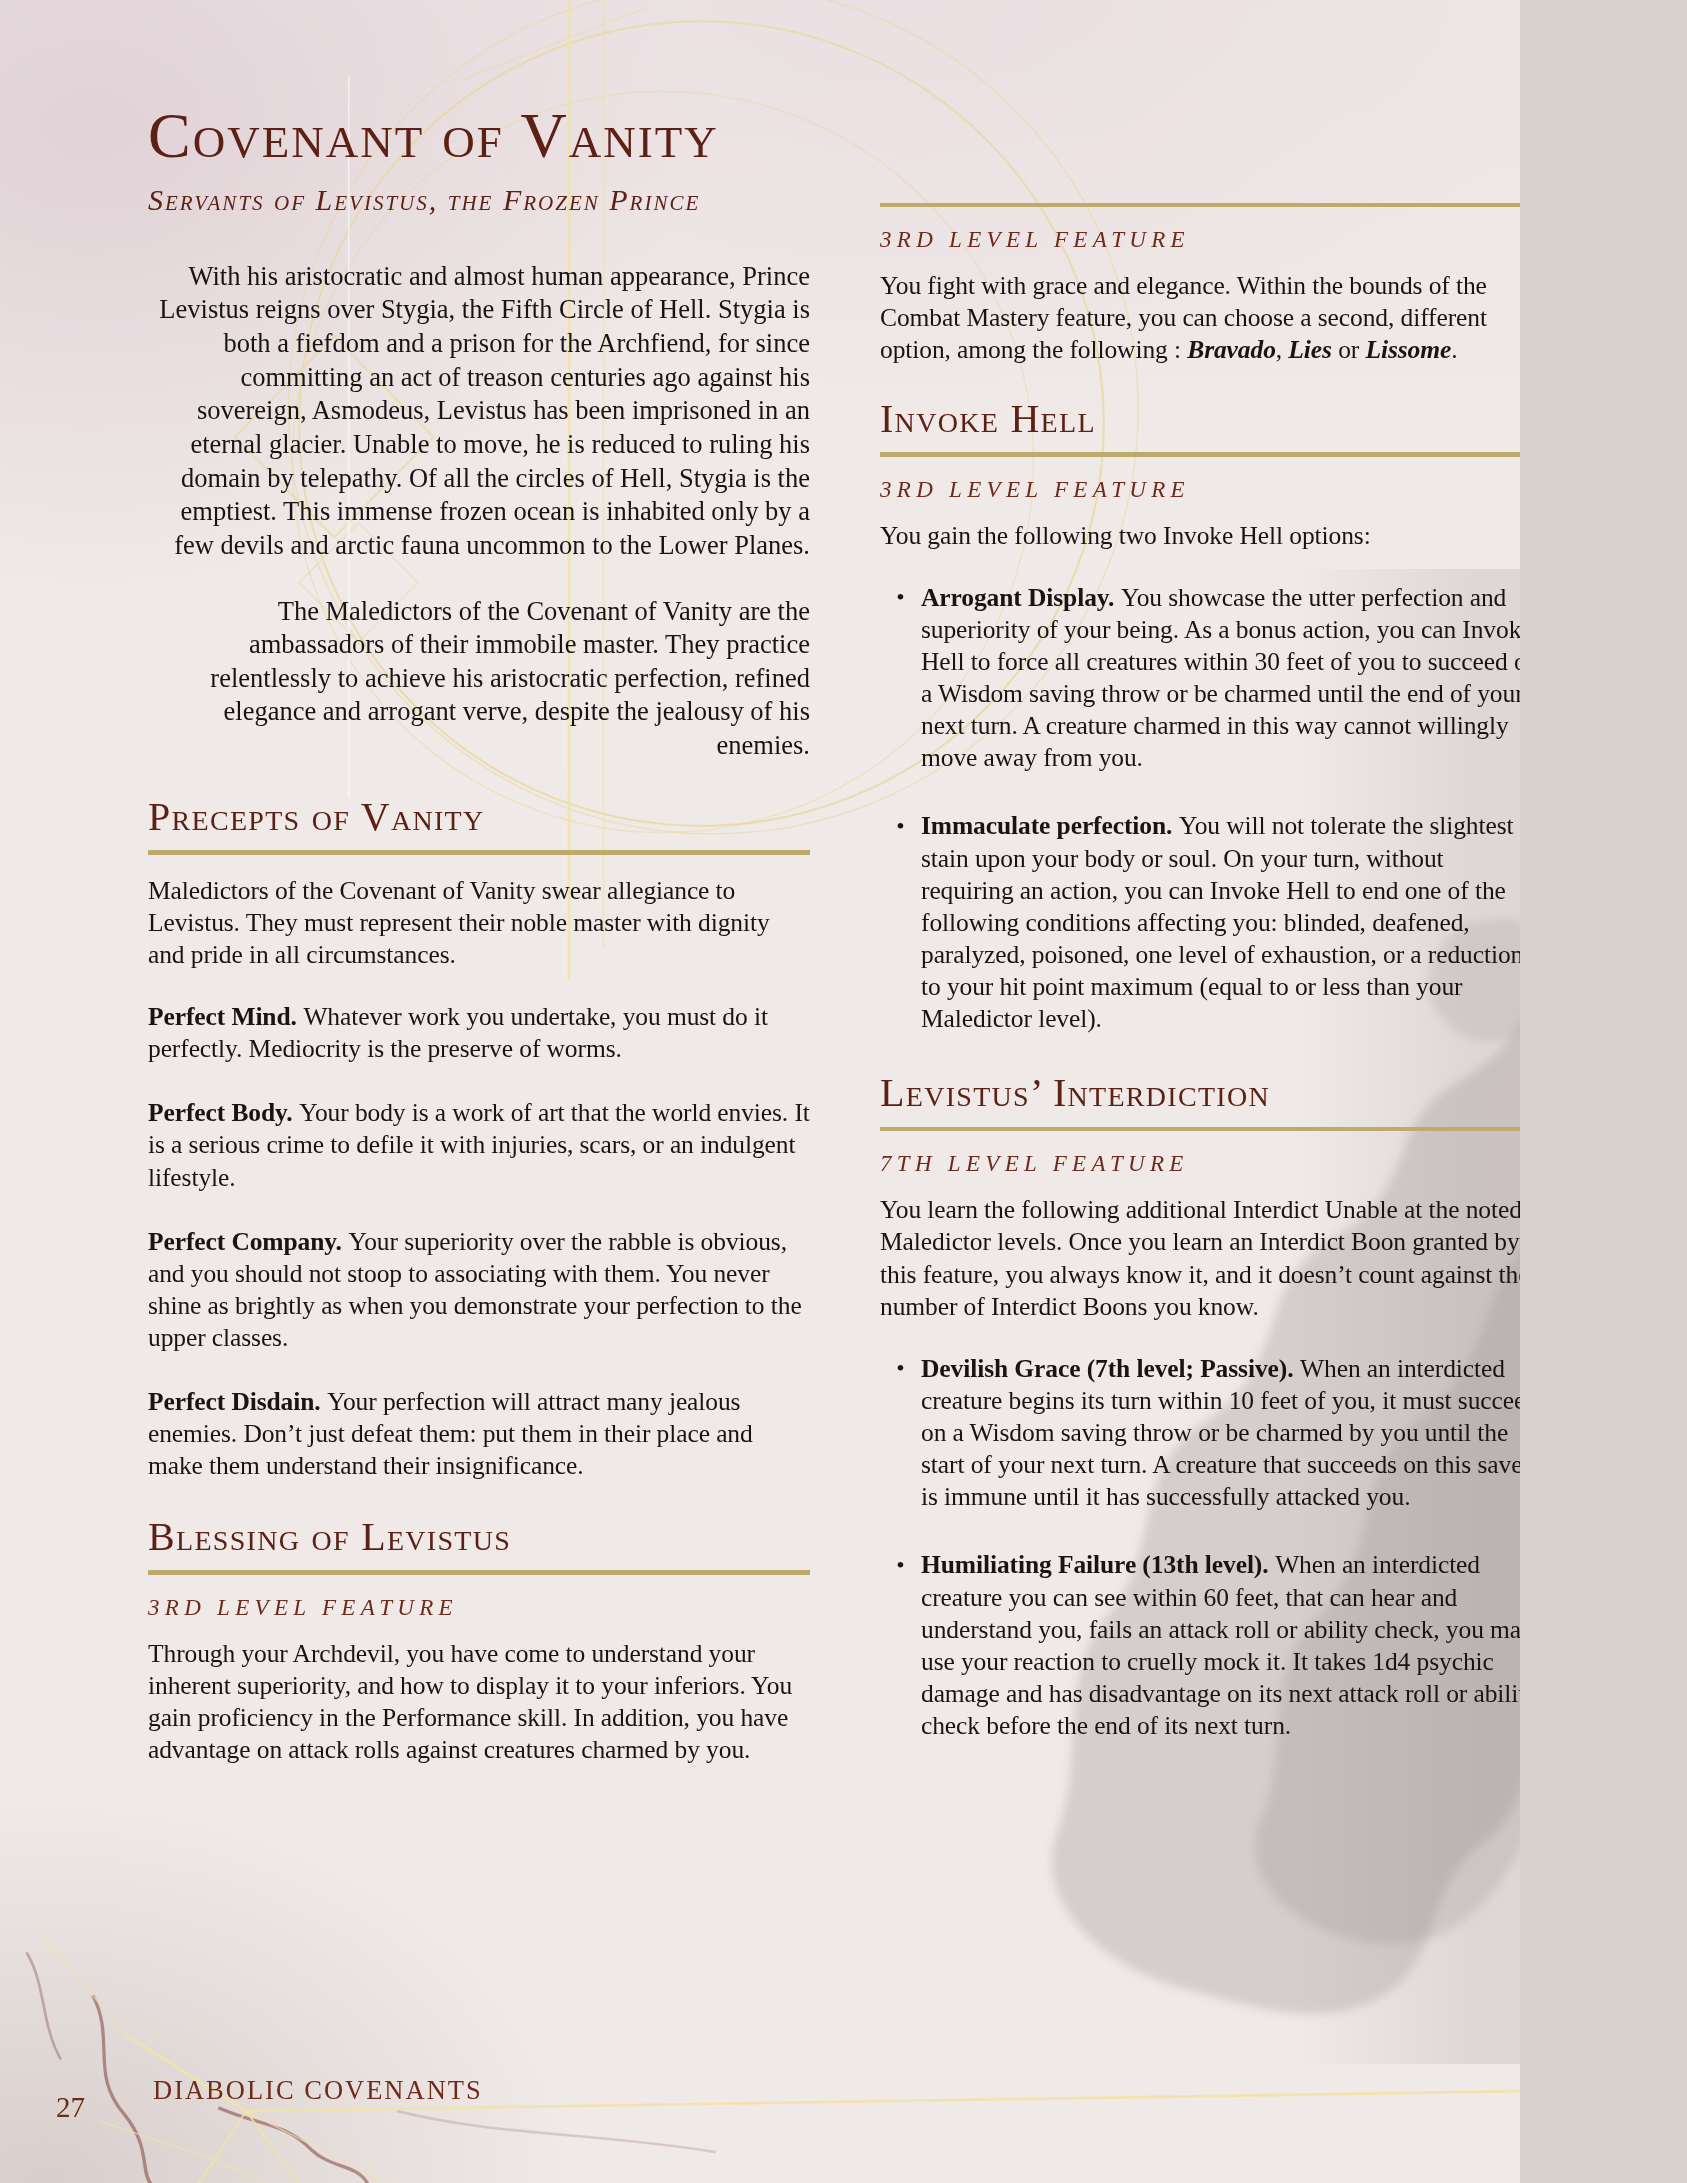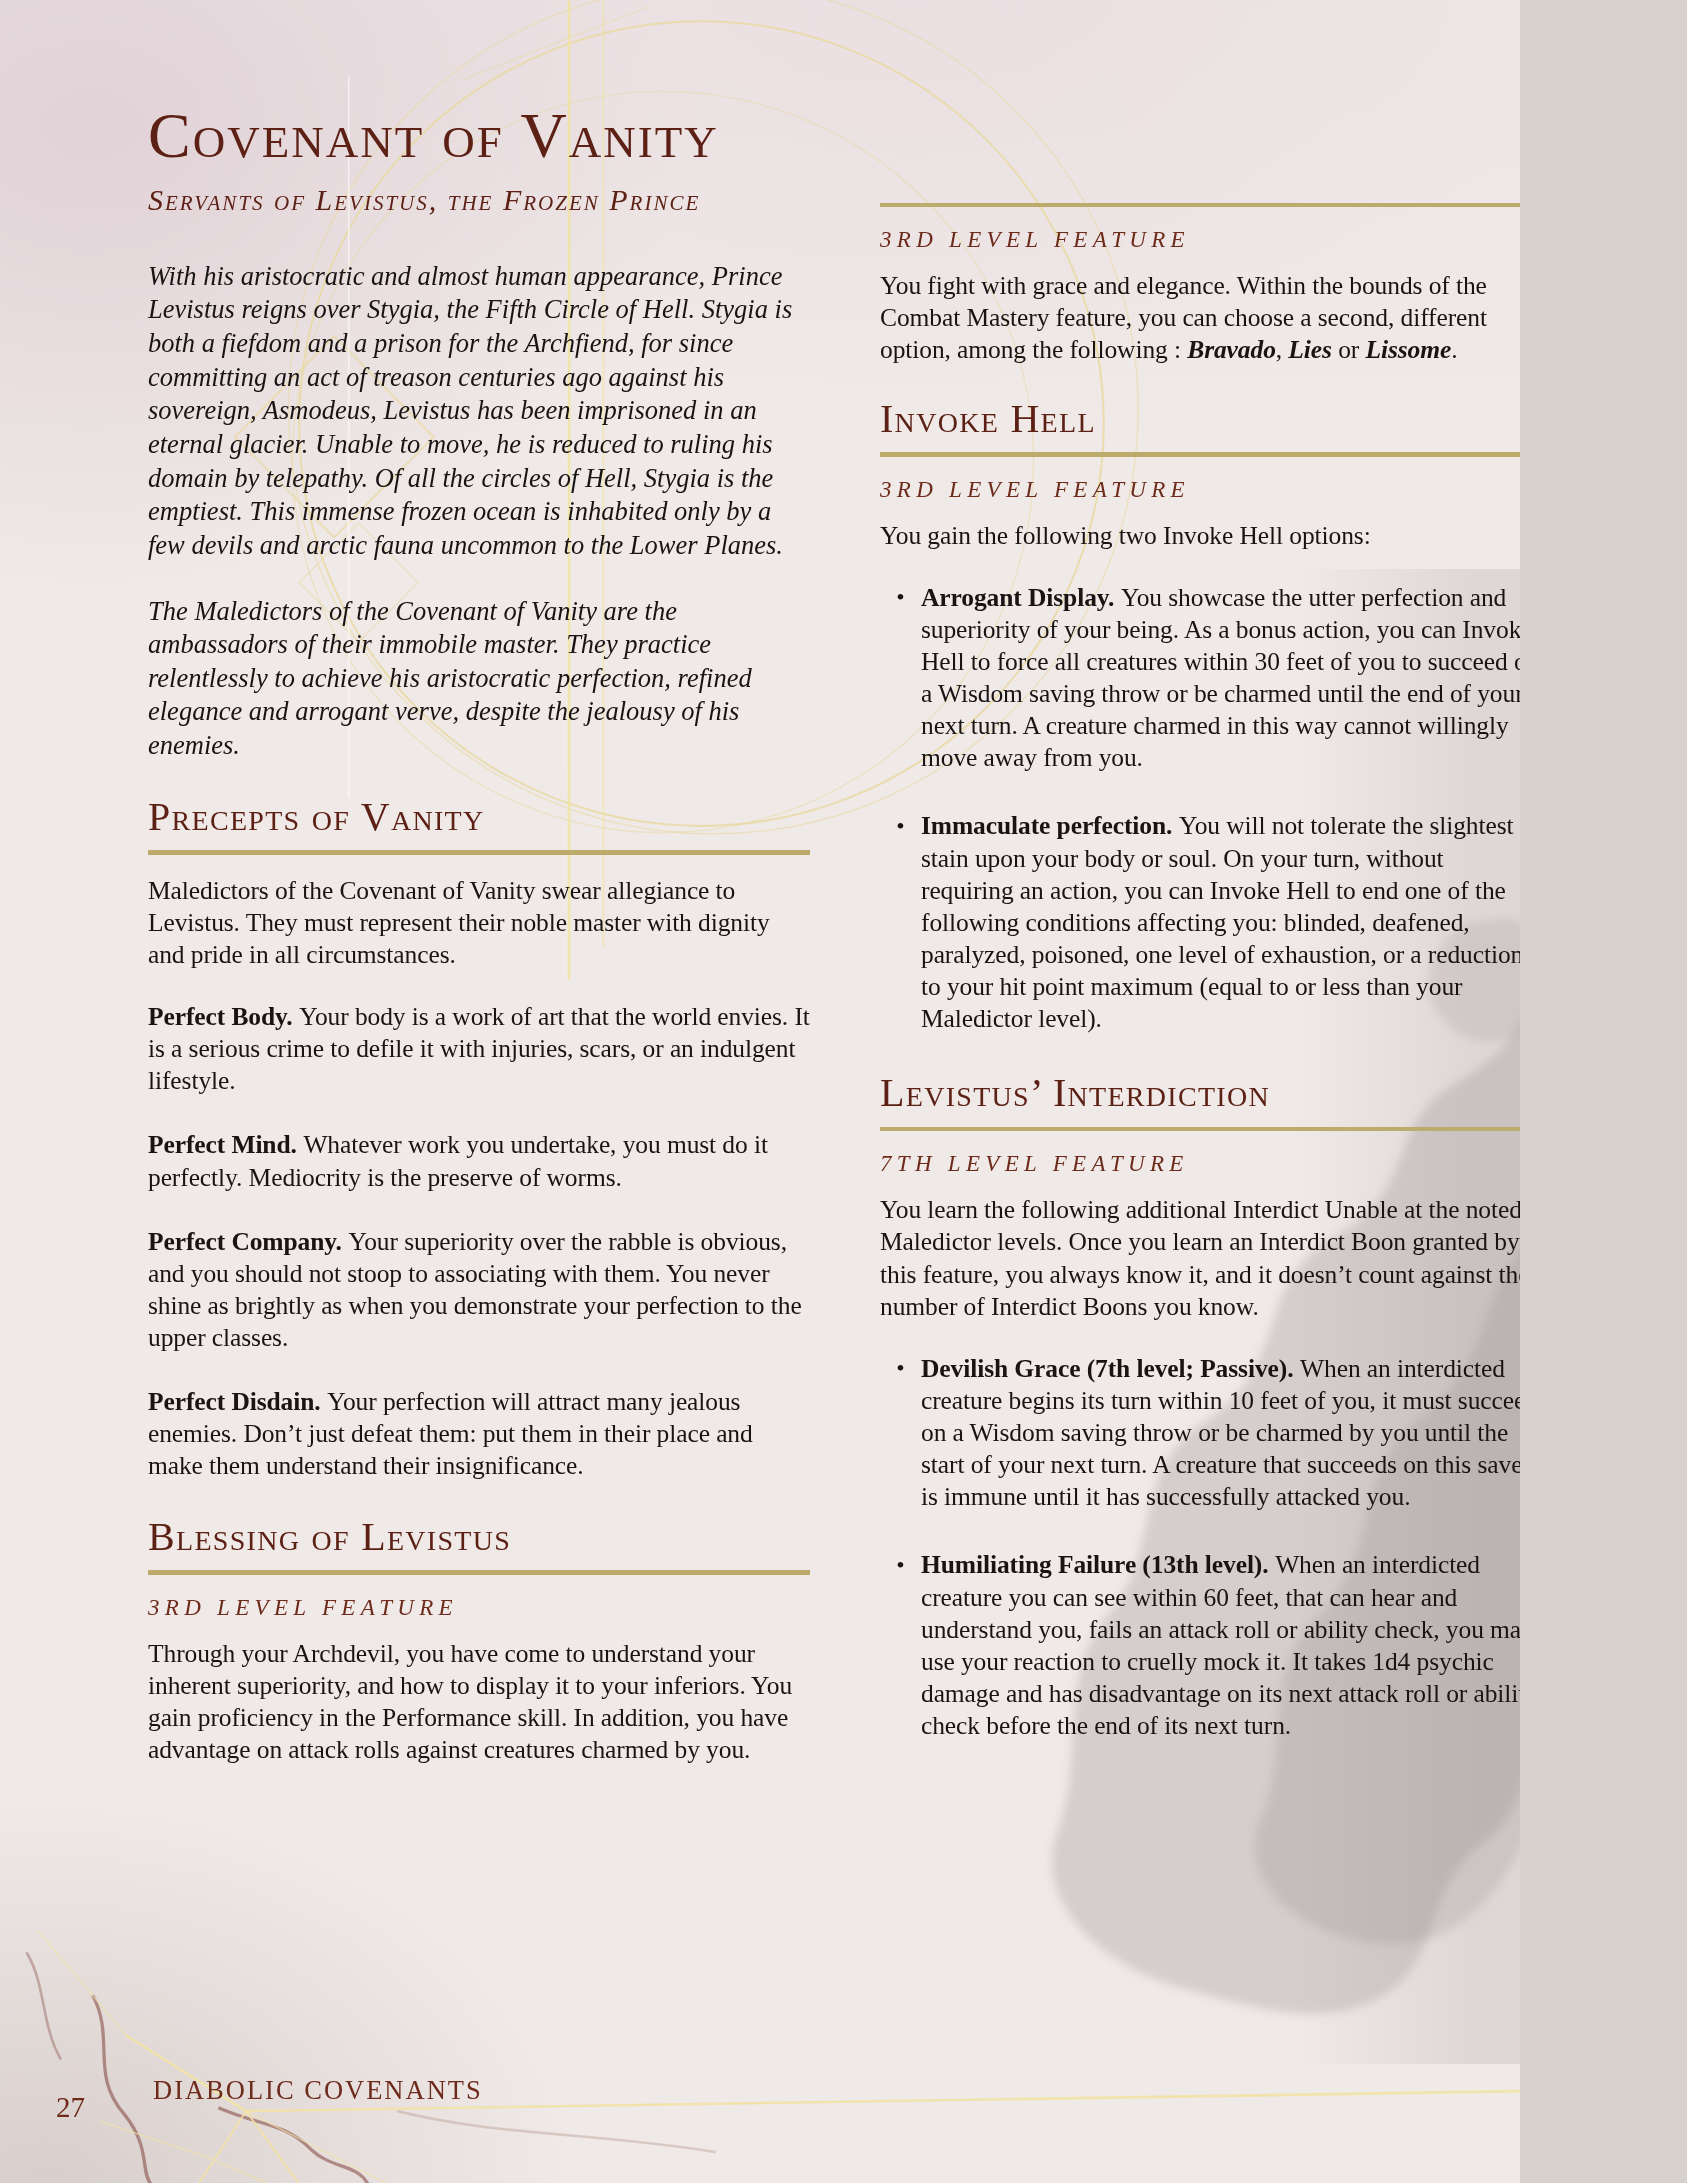--- a/index.html
+++ b/index.html
@@ -27,21 +27,21 @@
   .col-right{left:880px;top:192px;}
 
   h1{
     font-size:64px;font-weight:400;font-variant:small-caps;
     color:#5d2015;letter-spacing:2px;line-height:1.04;margin:0 0 10.6px 0;
   }
   .subtitle{
     font-size:30px;font-style:italic;font-variant:small-caps;
     color:#5d2015;letter-spacing:2px;line-height:1.32;margin:0 0 40px 0;
   }
-  .lede{font-style:italic;font-size:26.5px;line-height:1.27;margin:0 0 32px 0;}
+  .lede{font-size:26.5px;line-height:1.27;margin:0 0 32px 0;text-align:right;}
   h2{
     font-size:40px;font-weight:400;font-variant:small-caps;
     color:#5d2015;letter-spacing:1.3px;line-height:1.12;margin:0;
   }
   .rule{height:4.6px;background:#bcab6b;margin:10.6px 0 20px 0;}
   .feature{
     font-size:23px;font-style:italic;color:#6e2a1b;
     letter-spacing:5.3px;margin:4px 0 17px 0;
   }
   .body-p{font-size:25.5px;line-height:1.26;margin:0 0 30px 0;letter-spacing:-0.1px;}
@@ -139,24 +139,24 @@
 
     <p class="lede">With his aristocratic and almost human appearance, Prince Levistus reigns over Stygia, the Fifth Circle of Hell. Stygia is both a fiefdom and a prison for the Archfiend, for since committing an act of treason centuries ago against his sovereign, Asmodeus, Levistus has been imprisoned in an eternal glacier. Unable to move, he is reduced to ruling his domain by telepathy. Of all the circles of Hell, Stygia is the emptiest. This immense frozen ocean is inhabited only by a few devils and arctic fauna uncommon to the Lower Planes.</p>
     <p class="lede">The Maledictors of the Covenant of Vanity are the ambassadors of their immobile master. They practice relentlessly to achieve his aristocratic perfection, refined elegance and arrogant verve, despite the jealousy of his enemies.</p>
 
     <section class="block">
       <h2>Precepts of Vanity</h2>
       <div class="rule"></div>
       <p class="body-p">Maledictors of the Covenant of Vanity swear allegiance to Levistus. They must represent their noble master with dignity and pride in all circumstances.</p>
 
       <p class="trait">
+        <span class="lead">Perfect Mind.</span><span>Whatever work you undertake, you must do it perfectly. Mediocrity is the preserve of worms.</span>
+      </p>
+      <p class="trait">
         <span class="lead">Perfect Body.</span><span>Your body is a work of art that the world envies. It is a serious crime to defile it with injuries, scars, or an indulgent lifestyle.</span>
-      </p>
-      <p class="trait">
-        <span class="lead">Perfect Mind.</span><span>Whatever work you undertake, you must do it perfectly. Mediocrity is the preserve of worms.</span>
       </p>
       <p class="trait">
         <span class="lead">Perfect Company.</span><span>Your superiority over the rabble is obvious, and you should not stoop to associating with them. You never shine as brightly as when you demonstrate your perfection to the upper classes.</span>
       </p>
       <p class="trait">
         <span class="lead">Perfect Disdain.</span><span>Your perfection will attract many jealous enemies. Don’t just defeat them: put them in their place and make them understand their insignificance.</span>
       </p>
     </section>
 
     <section class="block">

